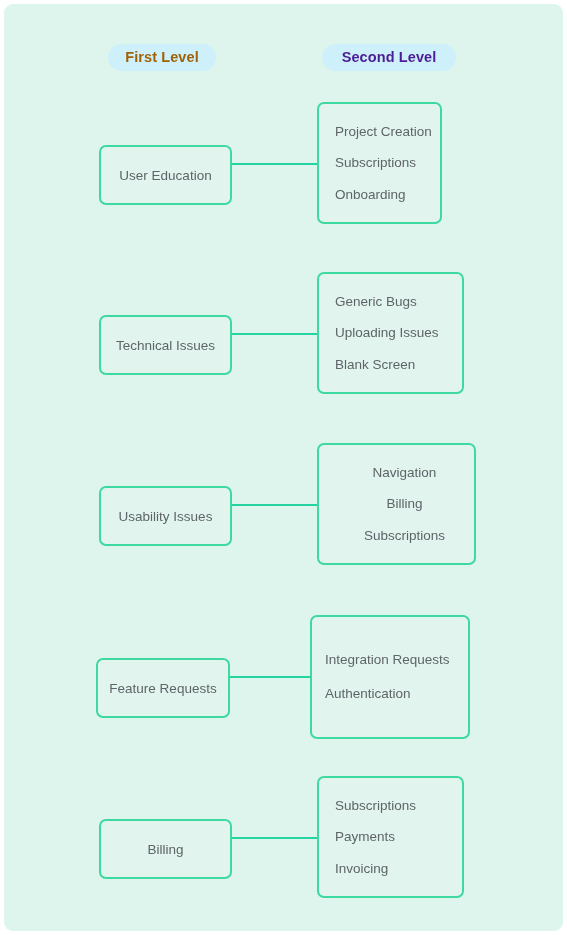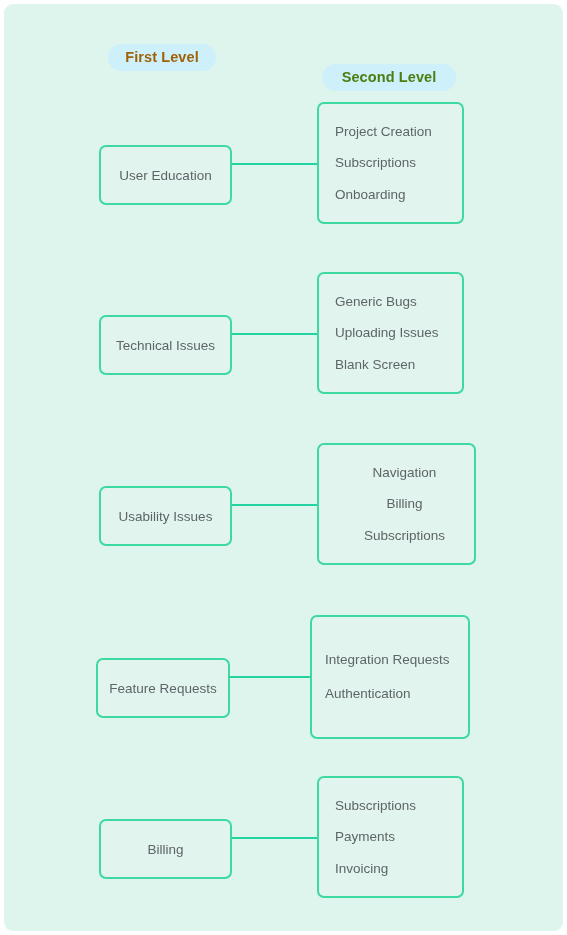--- a/index.html
+++ b/index.html
@@ -42,22 +42,21 @@
   #pill-first {
     left: 104px;
     top: 40px;
     width: 108px;
     color: #a16207;
   }
   #pill-second {
     left: 318px;
     top: 40px;
     width: 134px;
-    color: #4d7c0f;
-    margin-top: 20px;
+    color: #4c1d95;
   }
 
   
   .row {
     position: absolute;
     left: 0;
     width: 559px;
   }
 
   .node-box {
@@ -115,21 +114,21 @@
 
   <div class="pill" id="pill-first">First Level</div>
 
   <div class="pill" id="pill-second">Second Level</div>
 
   <div class="row">
     <div class="node-box level1-box" style="left:95px; top:130px; width:133px; height:60px;">
       <span class="level1-label">User Education</span>
     </div>
     <div class="connector" style="left:228px; top:159px; width:85px;"></div>
-    <div class="node-box level2-box" style="left:313px; top:98px; width:147px; height:122px;">
+    <div class="node-box level2-box" style="left:313px; top:98px; width:125px; height:122px;">
       <div class="level2-list">
         <span class="level2-item">Project Creation</span>
         <span class="level2-item">Subscriptions</span>
         <span class="level2-item">Onboarding</span>
       </div>
     </div>
   </div>
 
   <div class="row">
     <div class="node-box level1-box" style="left:95px; top:300px; width:133px; height:60px;">

